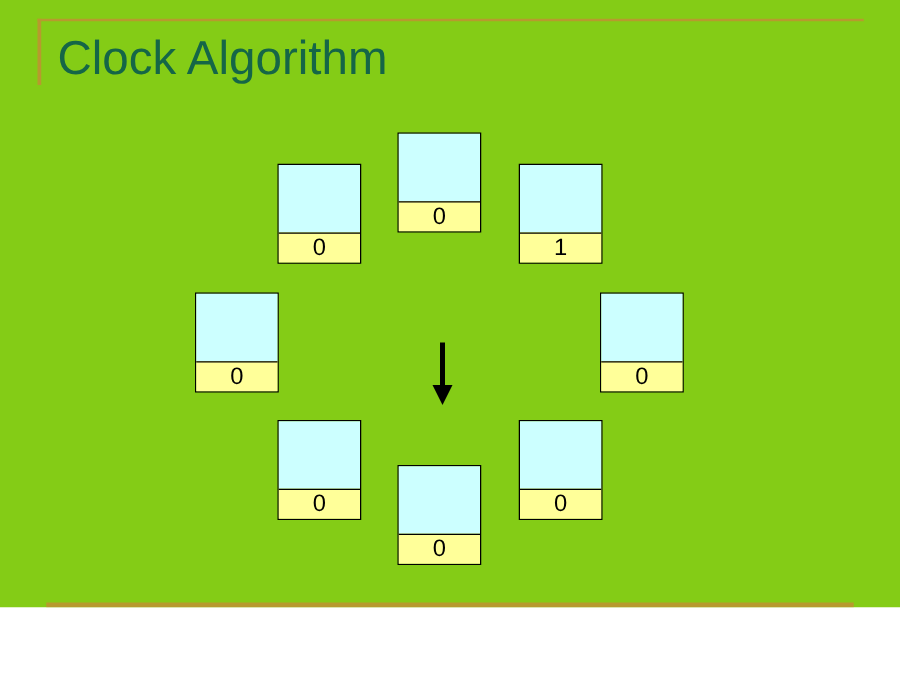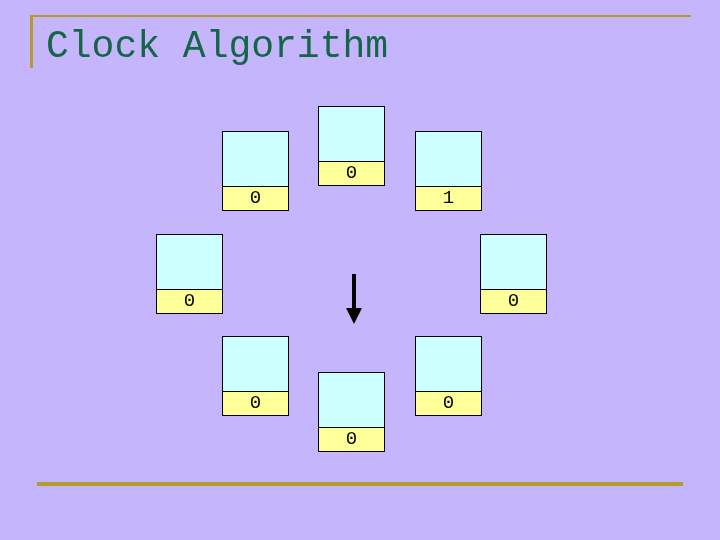--- a/index.html
+++ b/index.html
@@ -4,24 +4,23 @@
 <style>
   html, body {
     margin: 0;
     padding: 0;
     background: #ffffff;
     font-family: "Liberation Sans", sans-serif;
   }
   .slide {
     position: relative;
     width: 720px;
-    height: 540px;
-    background: #c4b5fd;
+    height: 486px;
+    background: #84cc16;
     overflow: hidden;
-    font-family: Liberation Mono, monospace;
   }
   
   .header-rule {
     position: absolute;
     left: 30px;
     top: 15px;
     width: 661px;
     height: 2px;
     background: #b79a2e;
   }

